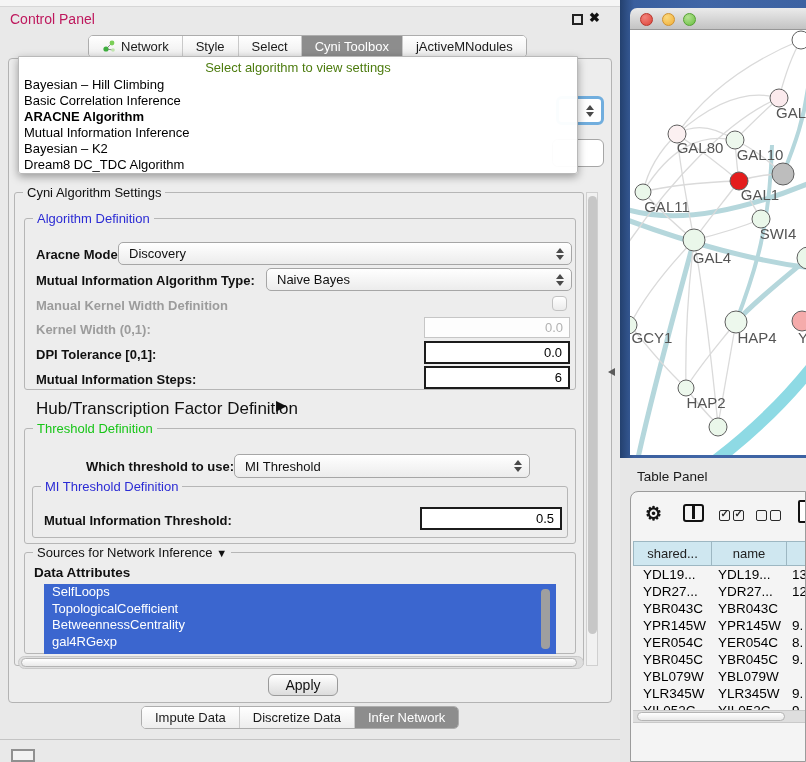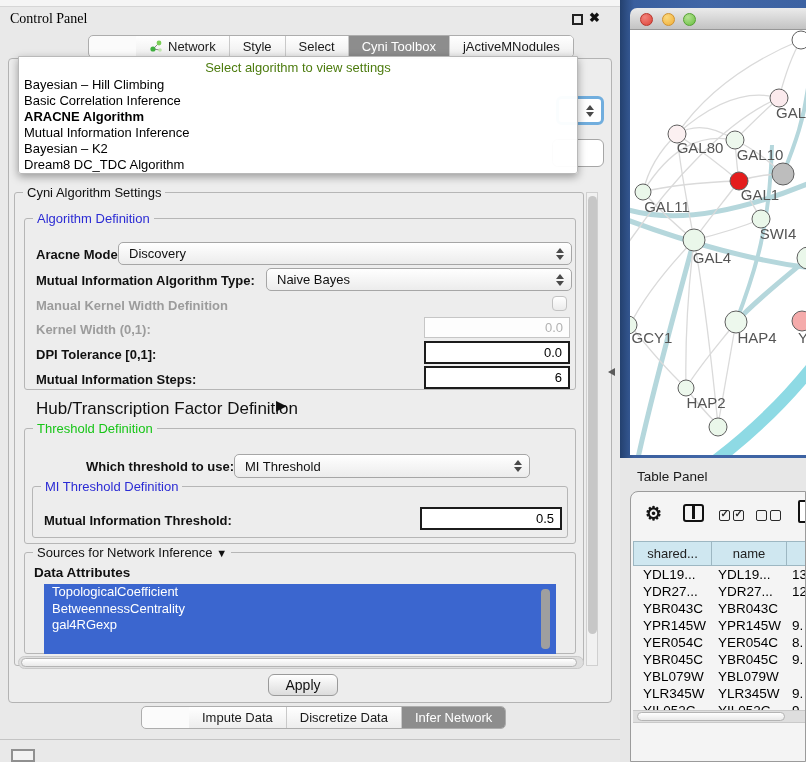--- a/index.html
+++ b/index.html
@@ -1,25 +1,25 @@
 <!DOCTYPE html>
 <html><head>
 <meta charset="utf-8">
 <style>
   * { margin:0; padding:0; box-sizing:border-box; }
   body { font-family:"Liberation Sans", sans-serif; background:#e9e9e9; }
   #screen { position:relative; width:806px; height:762px; background:#e9e9e9; overflow:hidden; }
 
   
   .cp-topstrip { position:absolute; left:0; top:0; width:620px; height:7px; background:#f5f5f5; border-bottom:1px solid #d6d6d6; }
-  .cp-title { position:absolute; left:10px; top:11px; font-size:14px; color:#000000;font-family:Liberation Serif, serif; }
+  .cp-title { position:absolute; left:10px; top:11px; font-size:14px; color:#be185d; }
   .cp-float { position:absolute; left:572px; top:14px; width:11px; height:11px; border:2px solid #222; background:transparent; }
   .cp-close { position:absolute; left:589px; top:10px; font-size:13px; font-weight:bold; color:#111; }
 
-  .tabgroup { position:absolute; display:flex; height:23px; background:#fbfbfb; border:1px solid #adadad; border-radius:5px; overflow:hidden;padding-left:47px; }
+  .tabgroup { position:absolute; display:flex; height:23px; background:#fbfbfb; border:1px solid #adadad; border-radius:5px; overflow:hidden; }
   .tab { display:flex; align-items:center; padding:0 13px; font-size:13px; color:#1a1a1a; border-left:1px solid #c9c9c9; background:linear-gradient(#ffffff,#ededed); white-space:nowrap; }
   .tab:first-child { border-left:none; }
   .tab.sel { background:#8d8d8d; color:#ffffff; }
 
   .mainpanel { position:absolute; left:8px; top:58px; width:604px; height:645px; background:#ededed; border:1px solid #b3b3b3; border-radius:4px; }
 
   
   .combo-frag { position:absolute; background:#fff; border:1px solid #a6a6a6; border-radius:6px; }
   .combo-frag.focus { border:3px solid #71aede; }
 
@@ -180,20 +180,21 @@
     <span class="gtitle blue">MI Threshold Definition</span>
   </div>
   <div class="lbl" style="left:44px; top:513px;">Mutual Information Threshold:</div>
   <div class="tfield" style="left:420px; top:507px; width:142px; height:23px;">0.5</div>
 
   <div class="grp" style="left:24px; top:552px; width:552px; height:102px;">
     <span class="gtitle"><span>Sources for Network Inference</span> <span style="font-size:11px;">▼</span></span>
   </div>
   <div class="lbl" style="left:34px; top:565px; font-size:13.5px;">Data Attributes</div>
   <div class="attr-list" style="left:44px; top:584px; width:512px; height:70px;">
+    <div class="attr-item">SelfLoops</div>
     <div class="attr-item">TopologicalCoefficient</div>
     <div class="attr-item">BetweennessCentrality</div>
     <div class="attr-item">gal4RGexp</div>
   </div>
   <div class="list-vscroll" style="left:541px; top:589px; height:60px;"></div>
 
   <div class="hscroll-track" style="left:18px; top:656px; width:566px; height:13px;">
     <div class="hscroll-thumb" style="left:2px; width:556px;"></div>
   </div>
 

